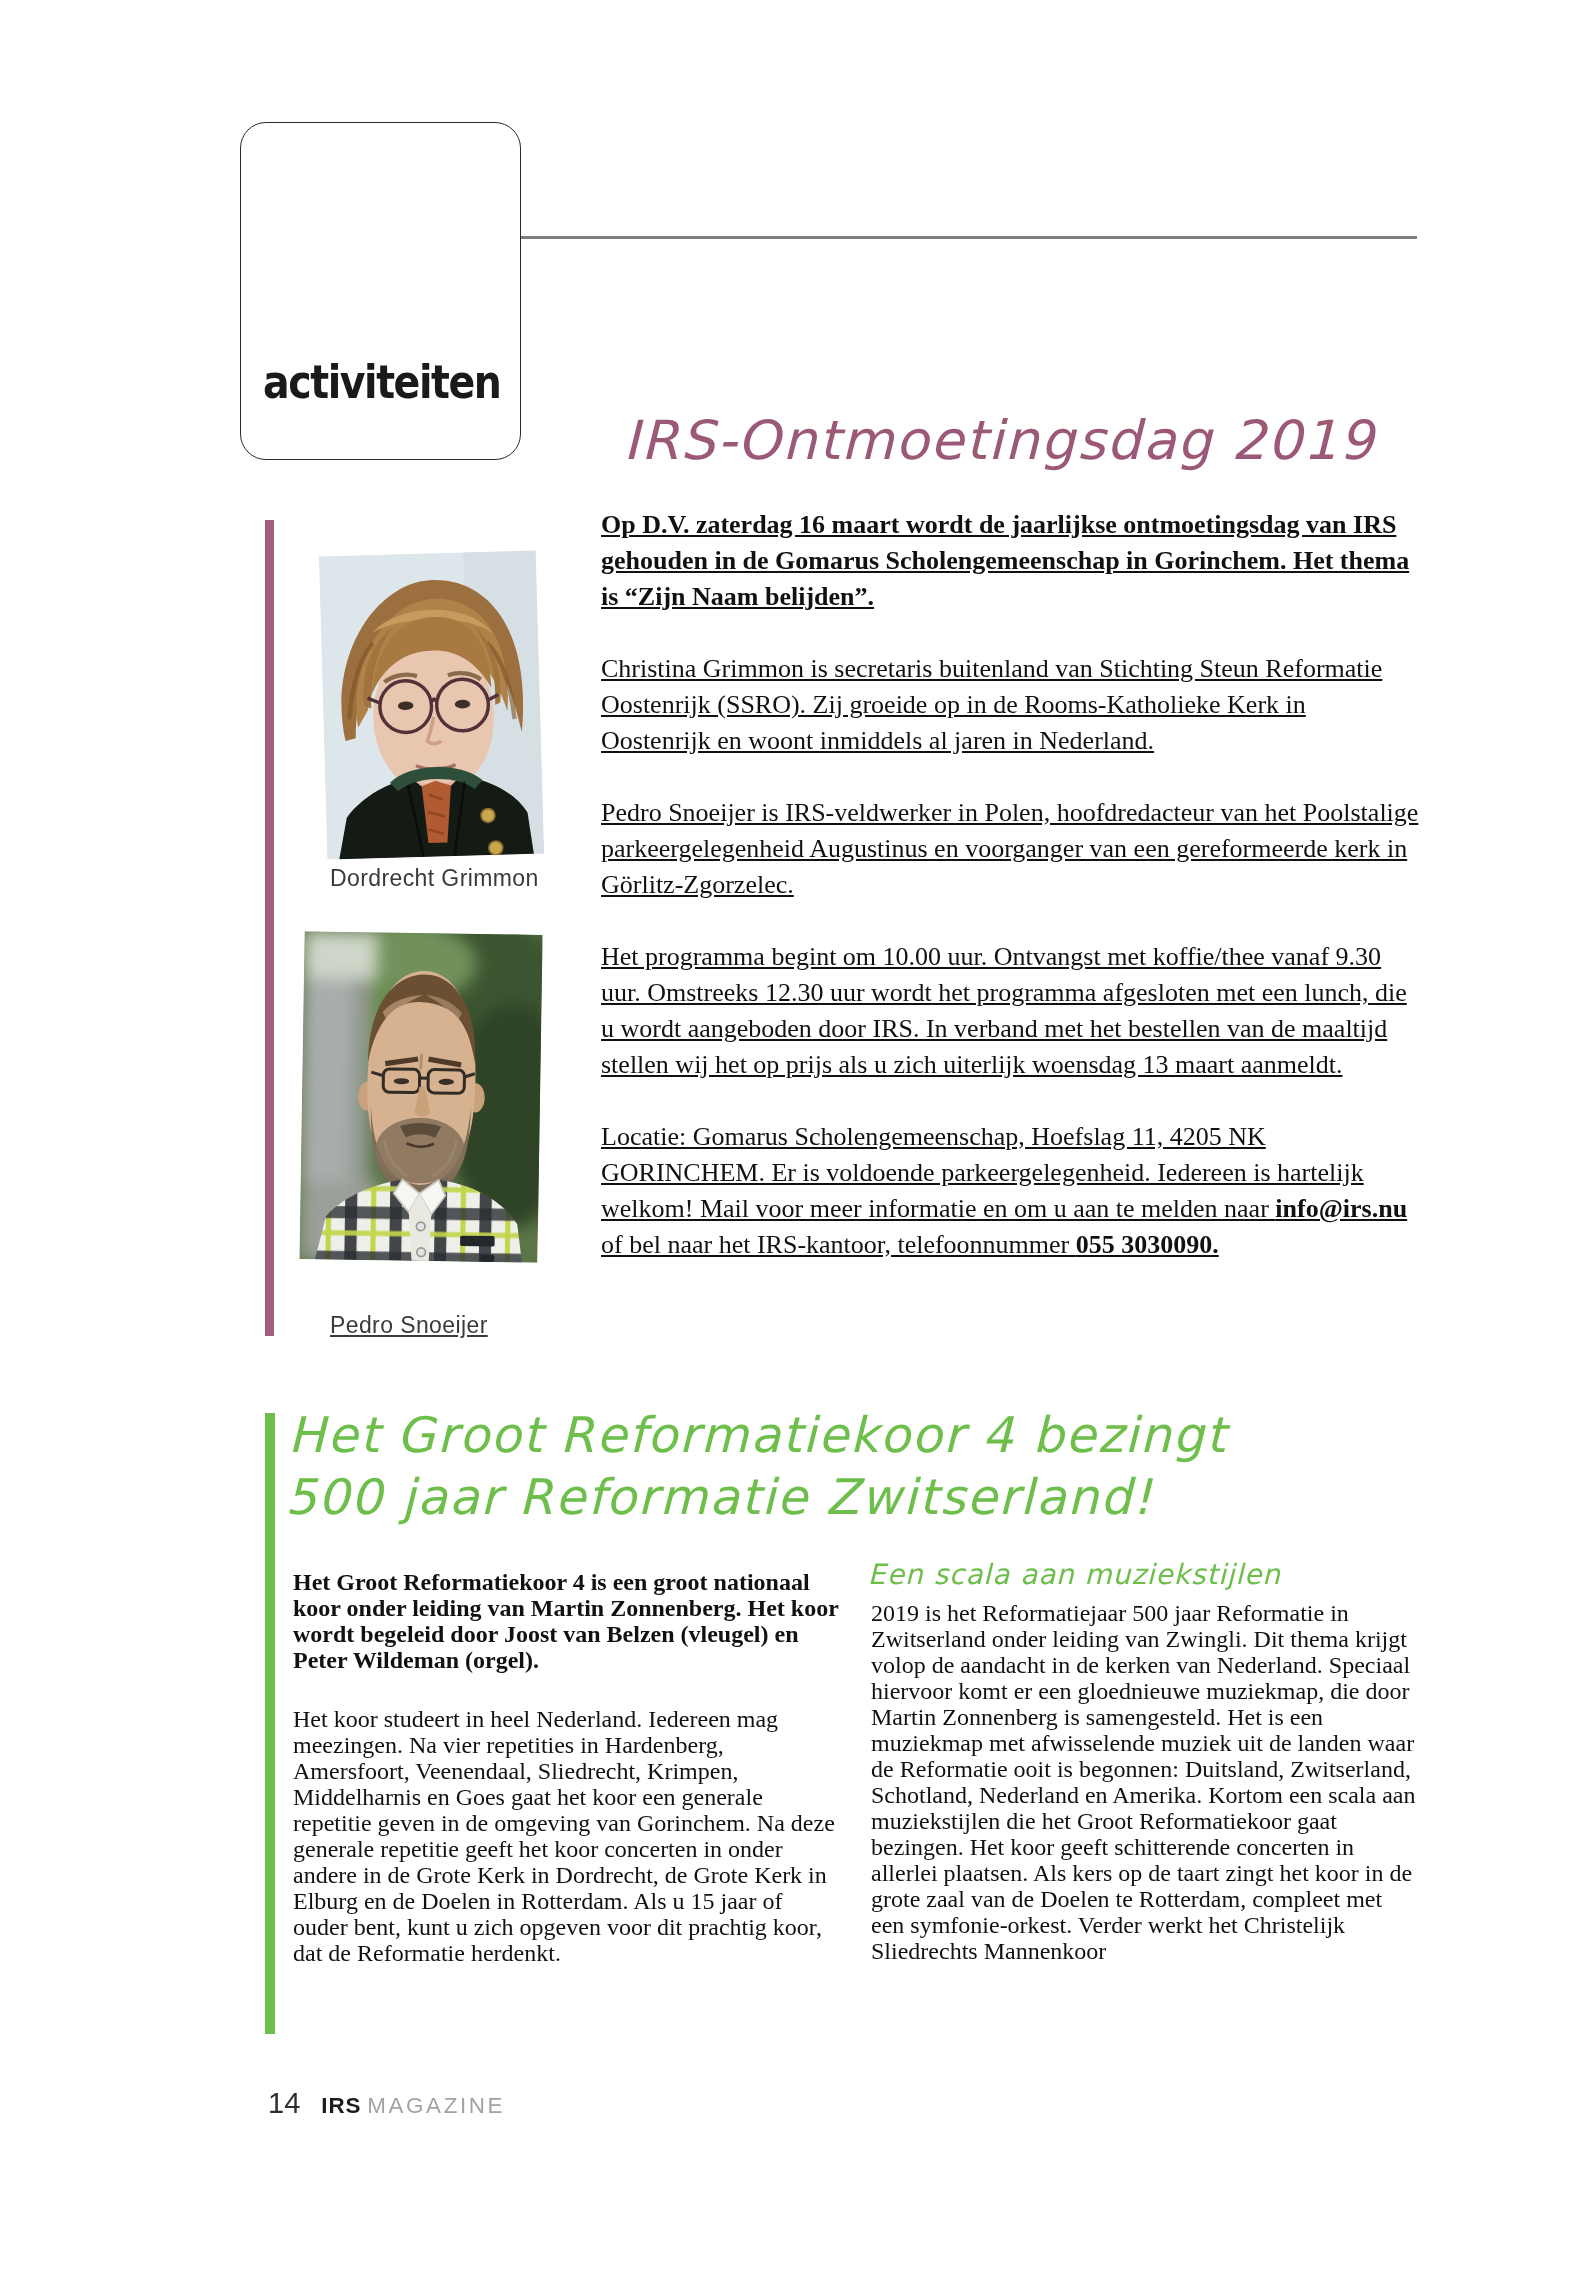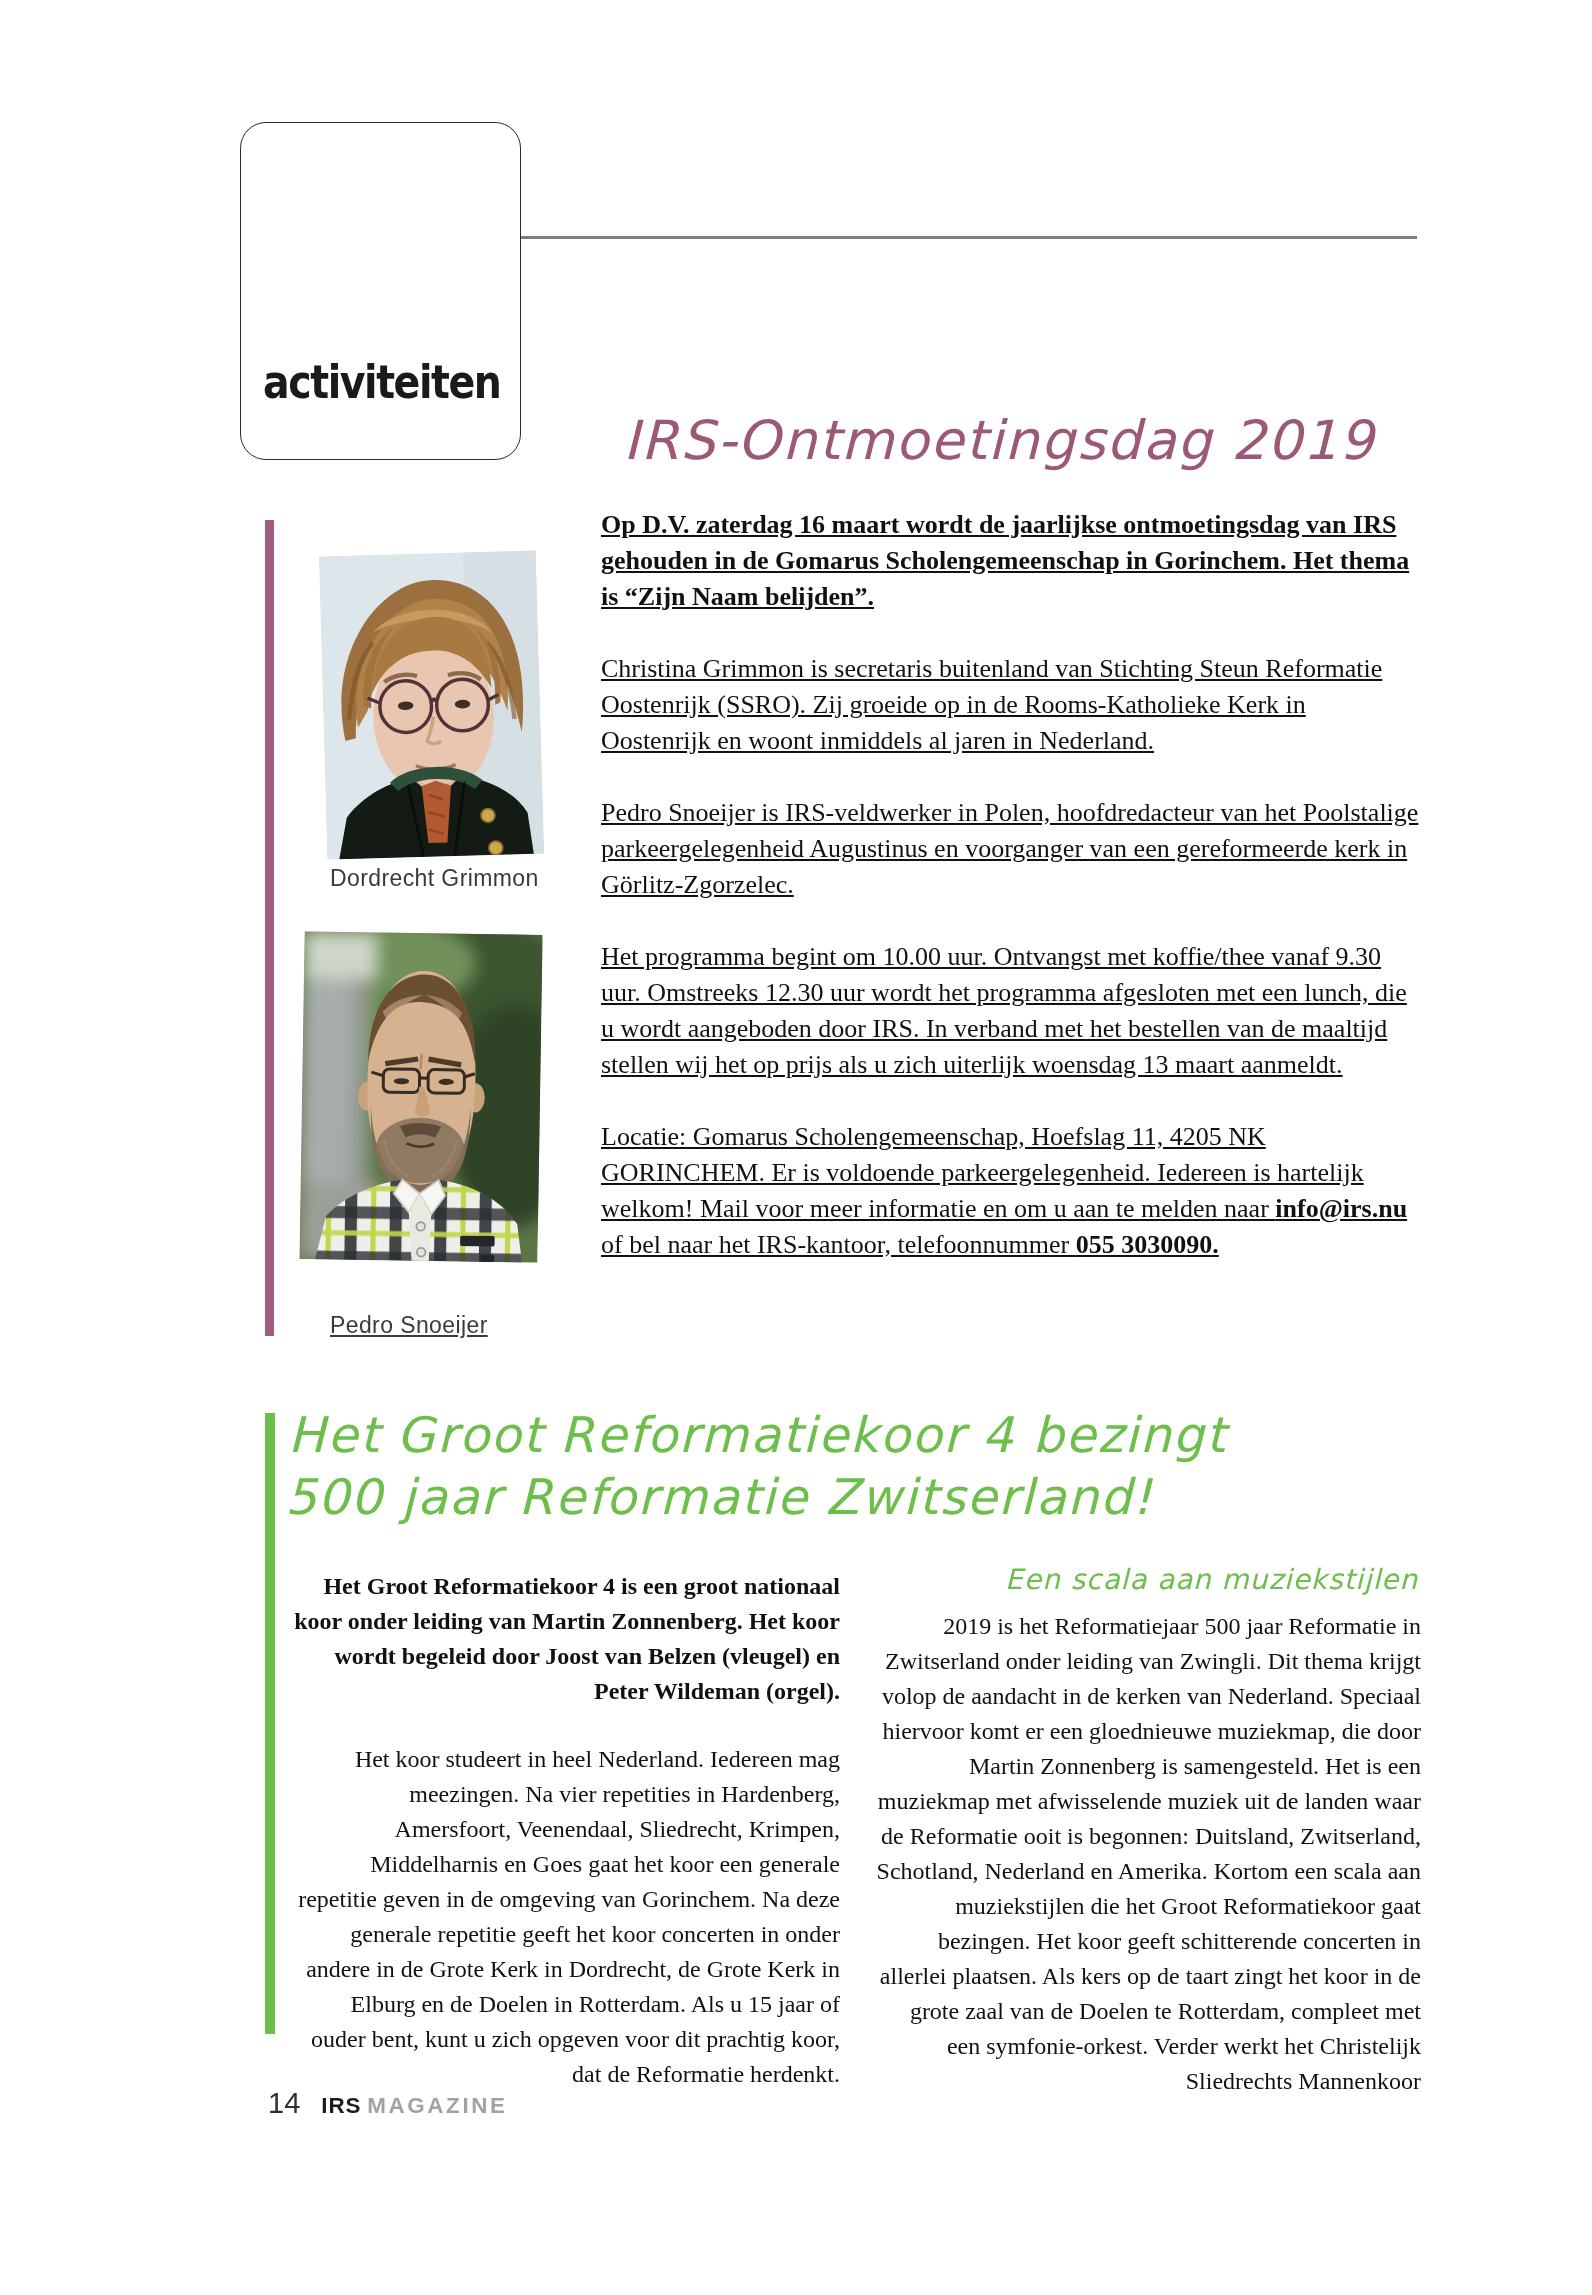--- a/index.html
+++ b/index.html
@@ -61,40 +61,40 @@
   .green-heading{
     position:absolute;left:294px;top:1405px;
     font-family:"DejaVu Sans", sans-serif;font-style:italic;font-weight:400;
     font-size:49px;line-height:62px;letter-spacing:1.7px;color:#6dbe4b;
     white-space:nowrap;transform:skewX(-3deg);transform-origin:left top;
   }
   .columns{
     position:absolute;left:293px;top:1562px;width:1128px;
     display:flex;gap:31px;
   }
-  .col{font-size:24px;line-height:35px;text-align:right;}
+  .col{font-size:24px;line-height:26px;}
   .col-left{width:547px;flex:0 0 auto;padding-top:7px;}
   .col-right{flex:1 1 auto;}
   .col p{margin:0;}
   .col-intro{margin-bottom:33px !important;}
   .green-sub{
     font-family:"DejaVu Sans", sans-serif;font-style:italic;
     font-size:28px;letter-spacing:0.9px;color:#6dbe4b;
     margin-bottom:12px;white-space:nowrap;transform:skewX(-3deg);transform-origin:left top;
   }
   
   .footer{
     position:absolute;left:268px;top:2087px;
     font-family:"Liberation Sans", sans-serif;
     display:flex;align-items:baseline;
   }
   .page-num{font-size:29px;color:#2f2f2f;}
   .brand{margin-left:21px;font-size:22.4px;letter-spacing:0.9px;}
   .brand-irs{font-weight:700;color:#1c1c1c;}
-  .brand-mag{color:#a2a2a2;letter-spacing:2.6px;margin-left:6px;font-weight:700;}
+  .brand-mag{color:#a2a2a2;letter-spacing:2.6px;margin-left:6px;font-weight:400;}
 </style>
 </head>
 <body>
 
 <div class="page">
 
   <div class="tab-box">
     <div class="tab-label">activiteiten</div>
   </div>
   <div class="h-rule"></div>

